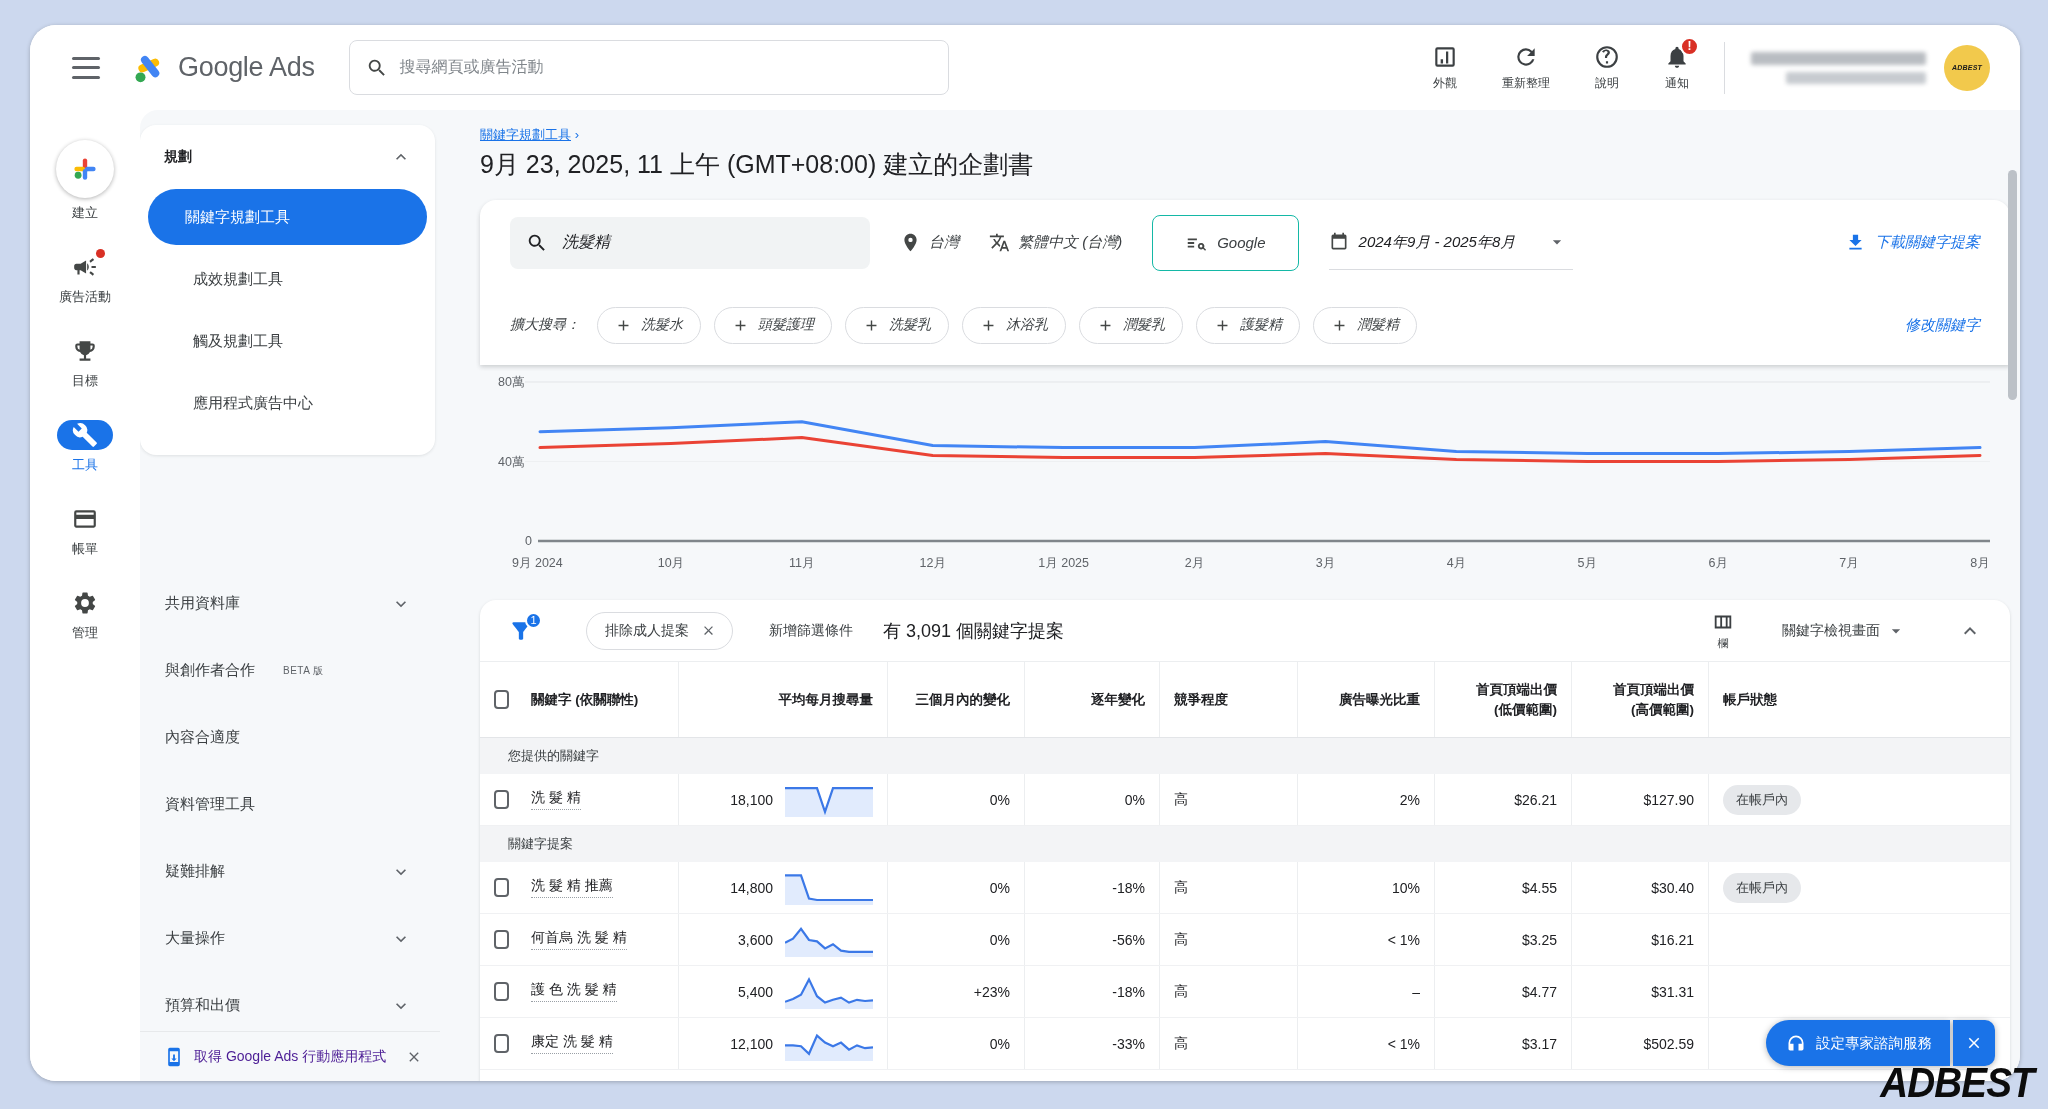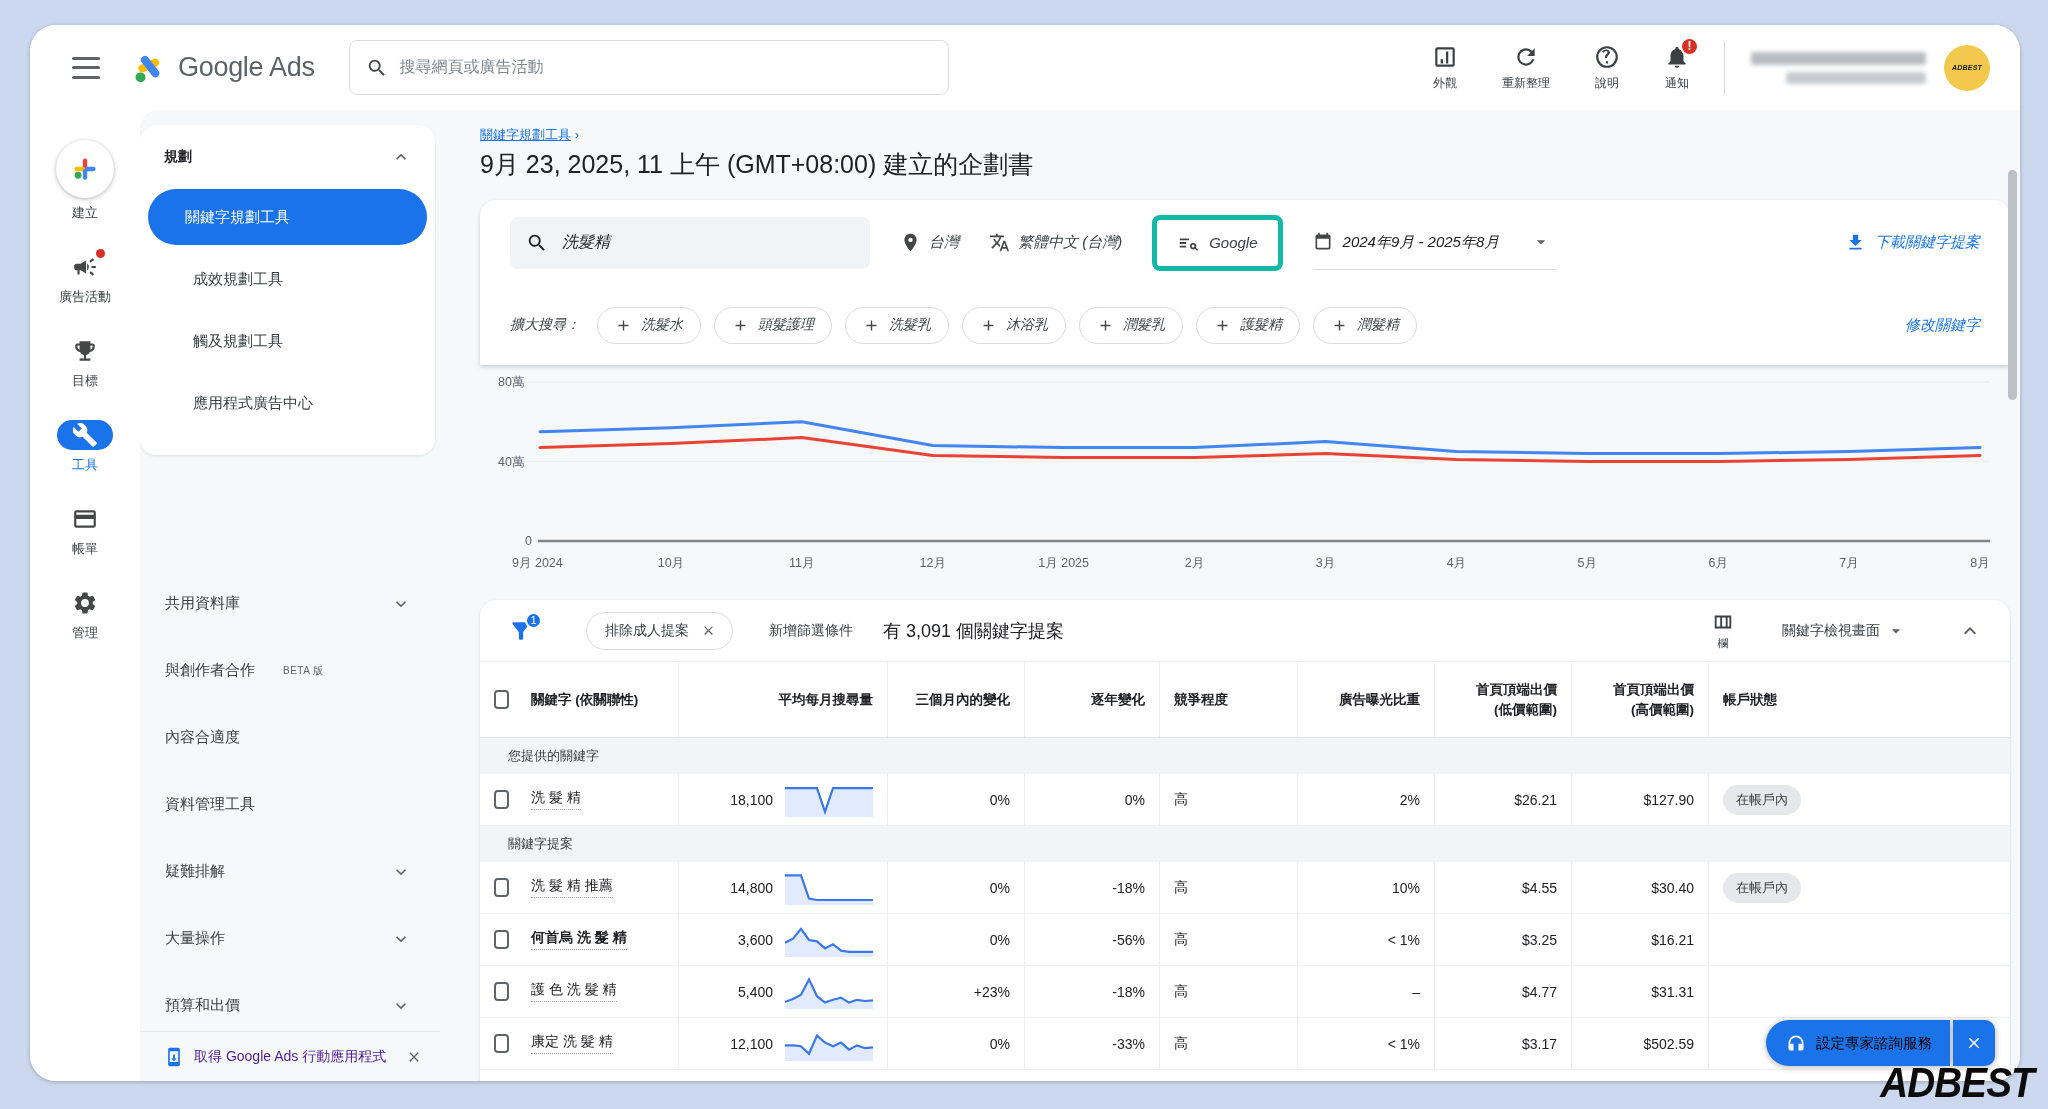--- a/index.html
+++ b/index.html
@@ -70,21 +70,21 @@
   .breadcrumb .bc-link { text-decoration:underline; }
   .page-title { position:absolute; left:0; top:38px; font-size:25px; font-weight:400; color:#202124; white-space:nowrap; }
 
   .card1 { position:absolute; left:0; top:90px; width:1530px; height:165px; background:#fff; border-radius:16px 16px 0 0; box-shadow:0 2px 4px rgba(60,64,67,.22);font-style:italic; }
   .toolrow { height:85px; display:flex; align-items:center; padding:0 30px; gap:30px; }
   .kw-search { width:360px; height:52px; background:#f1f3f4; border-radius:8px; display:flex; align-items:center; padding:0 16px; gap:14px; }
   .kw-search .icon { width:22px; height:22px; color:#202124; }
   .kw-search .kwtext { font-size:16px; color:#202124; }
   .tool-chip { display:flex; align-items:center; gap:8px; font-size:15px; color:#3c4043; cursor:pointer; white-space:nowrap; }
   .tool-chip .icon { width:21px; height:21px; color:#444746; }
-  .network-box { border:5px solid #14b8a6; border-radius:8px; height:56px; padding:0 20px; display:flex; align-items:center; gap:10px; font-size:15px; color:#3c4043; cursor:pointer; }
+  .network-box { border:1px solid #14b8a6; border-radius:8px; height:56px; padding:0 32px; display:flex; align-items:center; gap:10px; font-size:15px; color:#3c4043; cursor:pointer; }
   .network-box .icon { width:22px; height:22px; color:#444746; }
   .date-box { display:flex; align-items:center; gap:10px; font-size:15px; color:#202124; border-bottom:1px solid #dadce0; height:54px; padding:0 6px 0 0; cursor:pointer; }
   .date-box .icon { width:20px; height:20px; color:#444746; }
   .date-box .caret { width:20px; height:20px; color:#5f6368; margin-left:22px; }
   .dl-link { margin-left:auto; display:flex; align-items:center; gap:9px; color:#1a73e8; font-size:15px; font-weight:500; cursor:pointer; white-space:nowrap; }
   .dl-link .icon { width:21px; height:21px; }
   .chiprow { height:80px; display:flex; align-items:center; padding:0 30px; gap:13px; }
   .chiprow .growlabel { font-size:14px; color:#3c4043; margin-right:4px; white-space:nowrap; }
   .chip { height:37px; border:1px solid #dadce0; border-radius:19px; background:#fff; display:flex; align-items:center; gap:9px; padding:0 17px; font-size:14px; color:#3c4043; cursor:pointer; white-space:nowrap; }
   .chip .icon { width:17px; height:17px; color:#444746; }
@@ -123,21 +123,21 @@
   .td.right { justify-content:flex-end; }
   .td .kwlabel { border-bottom:1px dotted #9aa0a6; padding-bottom:2px; cursor:pointer; white-space:nowrap; }
   .td .checkbox { margin-right:22px; }
   .td .vol { margin-right:12px; }
   .spark { width:88px; height:38px; flex:0 0 auto; cursor:pointer; }
   .statuspill { background:#e6e8eb; border-radius:15px; padding:6px 13px; font-size:13px; color:#3c4043; white-space:nowrap; }
   .partialrow { height:16px; background:#fff; position:relative; overflow:hidden; }
   .partialrow .spark { position:absolute; left:306px; top:3px; }
 
   .promo { position:absolute; right:25px; top:995px; height:46px; display:flex; align-items:center; z-index:40; cursor:pointer; filter:drop-shadow(0 1px 3px rgba(0,0,0,.3)); }
-  .promo .pmain { height:46px; background:#1a73e8; border-radius:23px 0 0 23px; display:flex; align-items:center; gap:10px; padding:0 18px 0 20px; color:#000000; font-size:14.5px; font-weight:500; white-space:nowrap; }
+  .promo .pmain { height:46px; background:#1a73e8; border-radius:23px 0 0 23px; display:flex; align-items:center; gap:10px; padding:0 18px 0 20px; color:#ffffff; font-size:14.5px; font-weight:500; white-space:nowrap; }
   .promo .pmain .icon { width:20px; height:20px; color:#fff; }
   .promo .px { width:42px; height:46px; background:#1a73e8; border-radius:0 10px 10px 0; margin-left:3px; display:flex; align-items:center; justify-content:center; color:#fff; }
   .promo .px .icon { width:18px; height:18px; }
 
   .scroll-thumb { position:absolute; right:3px; top:145px; width:9px; height:230px; border-radius:5px; background:#bcc1c7; z-index:50; cursor:pointer; }
 
   .watermark { position:absolute; right:14px; bottom:2px; font-size:42px; font-weight:bold; font-style:italic; color:#0c0c0c; letter-spacing:-1px; transform:scaleX(.92); transform-origin:right; }
 
   
   .axis-text { font-family:"Liberation Sans","DejaVu Sans",sans-serif; font-size:12.5px; fill:#5f6368; }
@@ -648,21 +648,21 @@
                   <span>$4.55</span>
                 </div>
                 <div class="td right" style="width: 137px; flex: 0 0 137px;">
                   <span>$30.40</span>
                 </div>
                 <div class="td" style="width: 301px; flex: 0 0 301px;">
                   <span class="statuspill">在帳戶內</span>
                 </div>
               </div>
               <div class="trow">
-                <div class="td" style="width: 199px; flex: 0 0 199px; font-weight: bold;">
+                <div class="td" style="width: 199px; flex: 0 0 199px;">
                   <span class="checkbox"></span>
                   <span class="kwlabel">何首烏 洗 髮 精</span>
                 </div>
                 <div class="td right" style="width: 209px; flex: 0 0 209px;">
                   <span class="vol">3,600</span>
                   <svg viewBox="0 0 88 38" class="spark">
                     <path d="M0,36 L0.0,21.8 L8.0,17.6 L16.0,7.8 L24.0,19.0 L32.0,20.4 L40.0,27.4 L48.0,23.2 L56.0,29.6 L64.0,30.8 L72.0,30.8 L80.0,30.8 L88.0,30.8 L88,36 Z" fill="rgba(66,133,244,0.16)"></path>
                     <polyline points="0.0,21.8 8.0,17.6 16.0,7.8 24.0,19.0 32.0,20.4 40.0,27.4 48.0,23.2 56.0,29.6 64.0,30.8 72.0,30.8 80.0,30.8 88.0,30.8" fill="none" stroke="#3b78e7" stroke-width="2.2"></polyline>
                   </svg>
                 </div>

